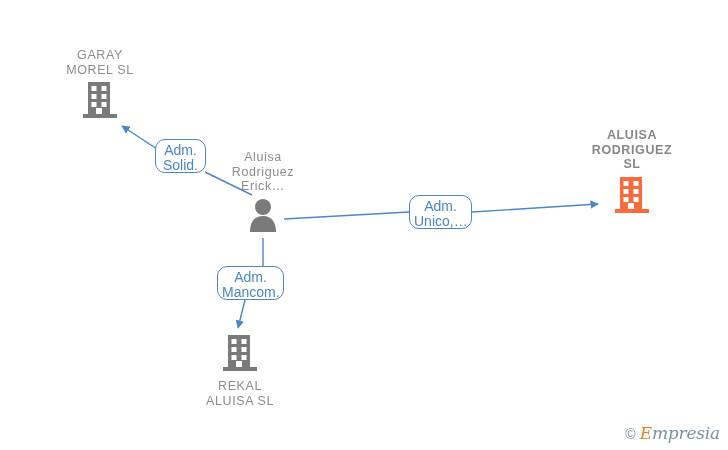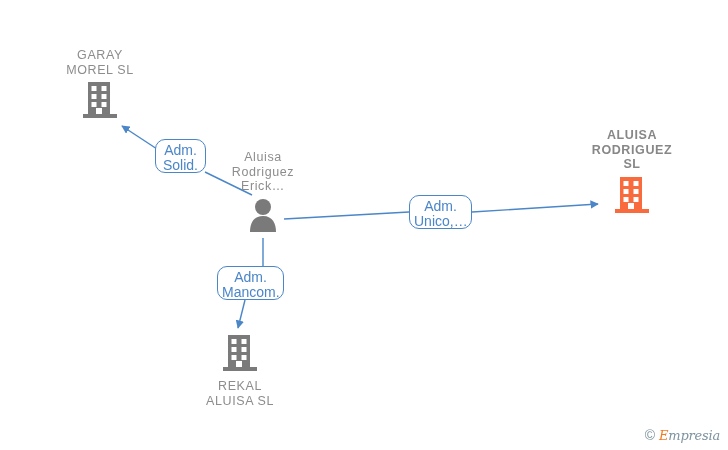--- a/index.html
+++ b/index.html
@@ -78,21 +78,21 @@
     user-select: none;
   }
   .wm-c {
     font-size: 14px;
     color: #7d93a0;
     line-height: 1;
   }
   .wm-text {
     font-family: "DejaVu Serif", serif;
     font-style: italic;
-    font-size: 13px;
+    font-size: 17px;
     line-height: 1;
     color: #7d93a0;
     letter-spacing: -0.2px;
   }
   .wm-text .wm-e { color: #f07d23; }
 </style>
 </head>
 <body>
 
 <div id="canvas">

